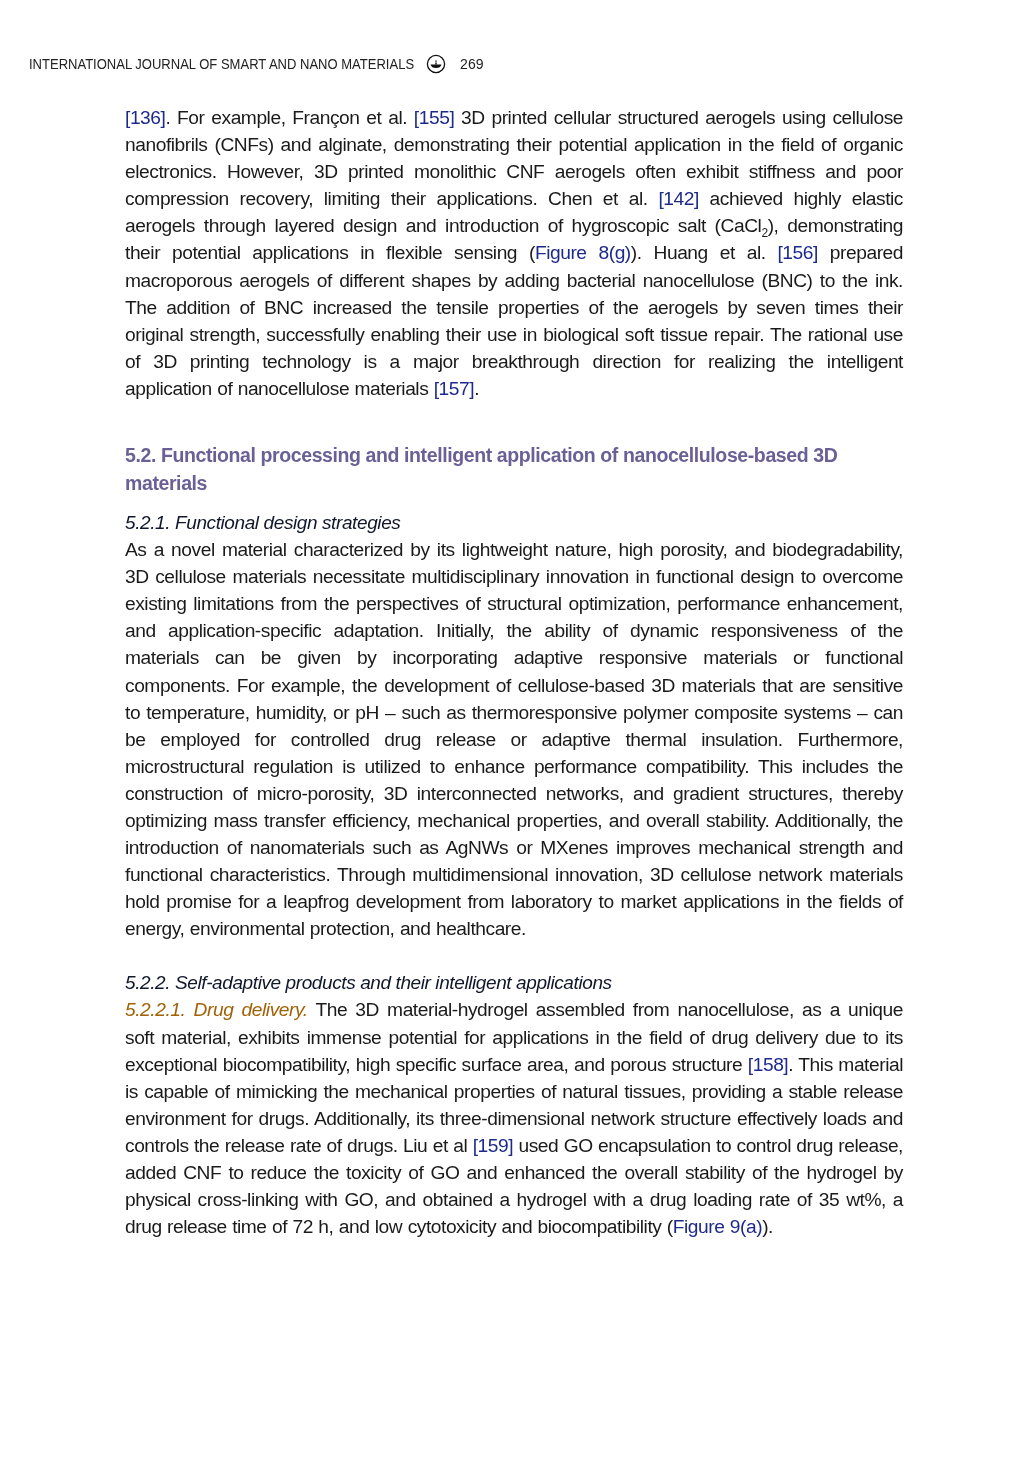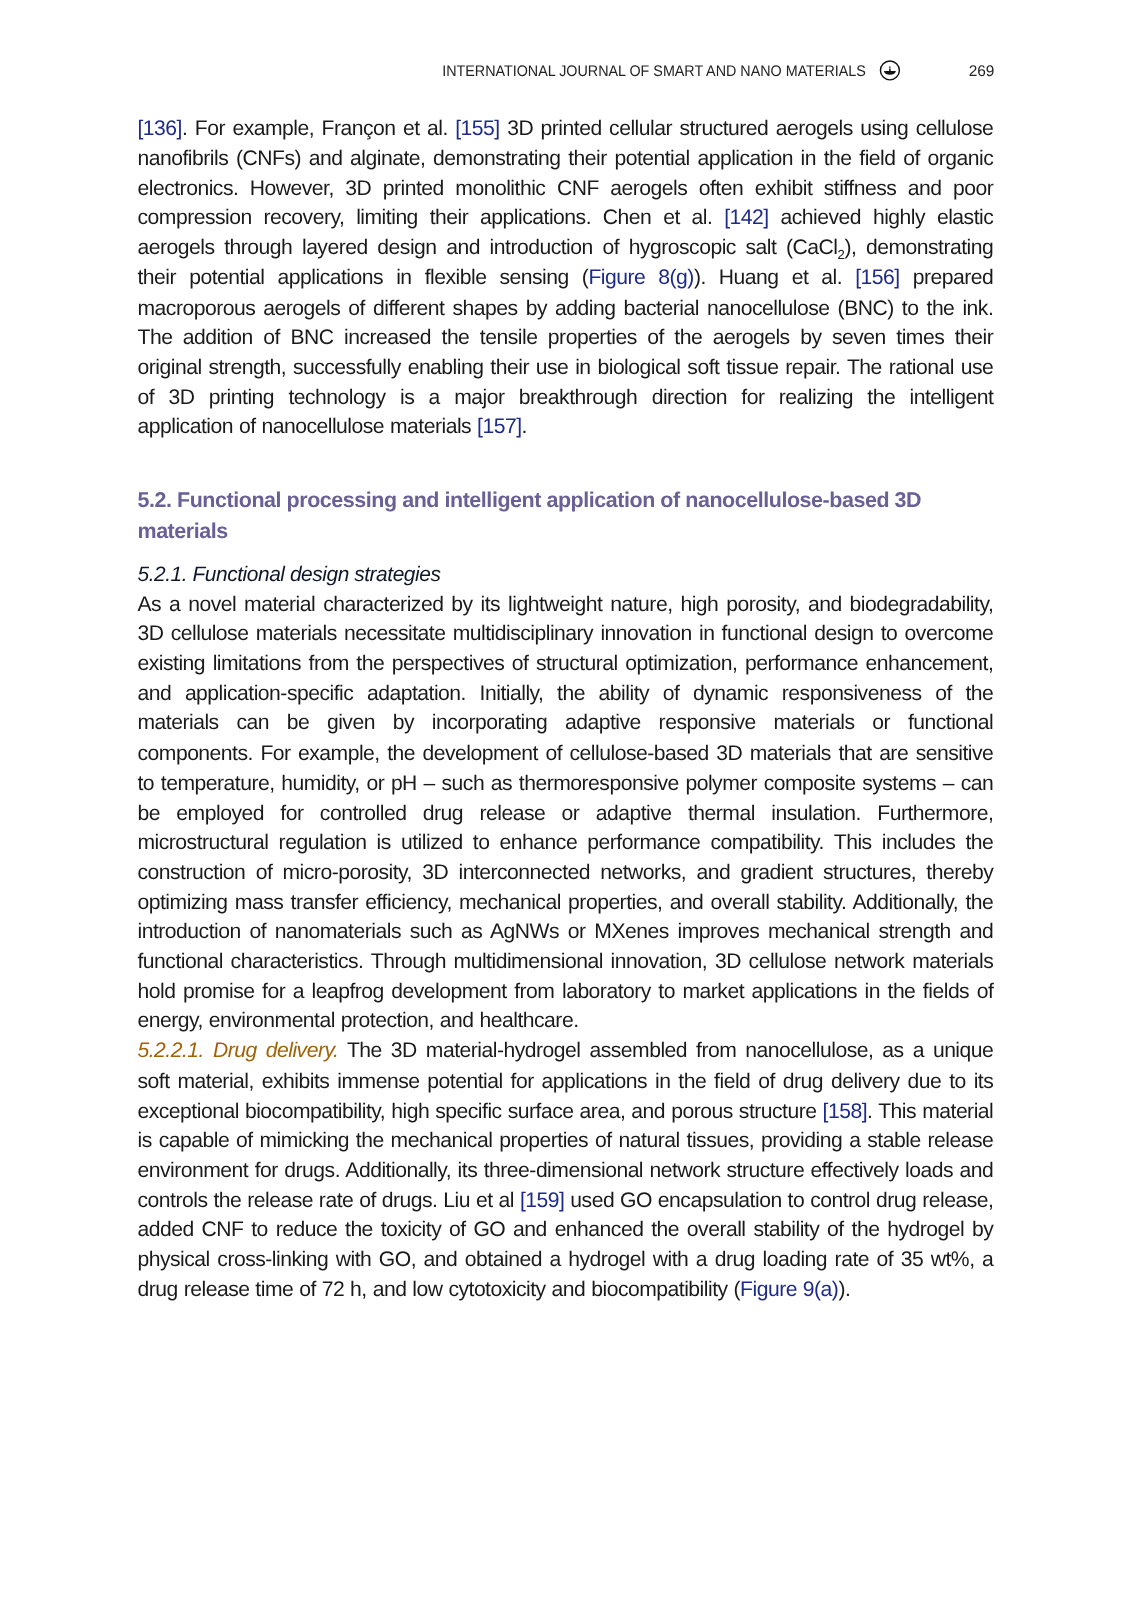--- a/index.html
+++ b/index.html
@@ -1,23 +1,23 @@
 <!DOCTYPE html>
 <html><head>
 <meta charset="utf-8">
 <style>
   html, body { margin: 0; padding: 0; background: #ffffff; }
   body { width: 1028px; height: 1465px; position: relative; overflow: hidden;
          font-family: "Liberation Sans Narrow", "Liberation Sans", sans-serif; color: #1a1a1a; }
   .header { position: absolute; top: 52px; left: 0; width: 904px; height: 24px;
-            display: flex; justify-content: flex-end; align-items: center;
+            display: flex; justify-content: flex-start; align-items: center;
             font-family: "Liberation Sans", sans-serif; font-size: 14px; color: #222; }
   .header .journal { letter-spacing: 0px; transform: scaleX(0.93); transform-origin: right center; }
   .header .logo { width: 20px; height: 20px; margin: 0 14px 0 12px; display: inline-block; }
-  .header .pageno { font-size: 14px; margin-left: 48px; }
+  .header .pageno { font-size: 14px; }
   .content { position: absolute; left: 125px; top: 104px; width: 778px; }
   p { margin: 0; font-family: "Liberation Sans", sans-serif; font-size: 19.2px; line-height: 27.1px;
       text-align: justify; letter-spacing: -0.45px; word-spacing: 0.5px; }
   .link { color: #1d2a8a; }
   h2 { margin: 0; font-family: "Liberation Sans", sans-serif; font-weight: bold;
        color: #6a6096; font-size: 19.5px; line-height: 27.5px; letter-spacing: -0.4px; }
   h3 { margin: 0; font-family: "Liberation Sans", sans-serif; font-style: italic; font-weight: normal;
        color: #0f172a; font-size: 19px; line-height: 27px; letter-spacing: -0.4px; }
   .runin { font-style: italic; color: #a16207; }
   sub { font-size: 12px; line-height: 0; }
@@ -40,15 +40,16 @@
 
 <div class="content">
 
   <p><span class="link">[136]</span><span>. For example, Françon et al. </span><span class="link">[155]</span><span> 3D printed cellular structured aerogels using cellulose nanofibrils (CNFs) and alginate, demonstrating their potential application in the field of organic electronics. However, 3D printed monolithic CNF aerogels often exhibit stiffness and poor compression recovery, limiting their applications. Chen et al. </span><span class="link">[142]</span><span> achieved highly elastic aerogels through layered design and introduction of hygroscopic salt (CaCl</span><sub>2</sub><span>), demonstrating their potential applications in flexible sensing (</span><span class="link">Figure 8(g)</span><span>). Huang et al. </span><span class="link">[156]</span><span> prepared macroporous aerogels of different shapes by adding bacterial nanocellulose (BNC) to the ink. The addition of BNC increased the tensile properties of the aerogels by seven times their original strength, successfully enabling their use in biological soft tissue repair. The rational use of 3D printing technology is a major breakthrough direction for realizing the intelligent application of nanocellulose materials </span><span class="link">[157]</span><span>.</span></p>
 
   <h2 style="margin-top:40px;">5.2.  Functional processing and intelligent application of nanocellulose-based 3D materials</h2>
 
   <h3 style="margin-top:12px;">5.2.1.  Functional design strategies</h3>
   <p>As a novel material characterized by its lightweight nature, high porosity, and biodegradability, 3D cellulose materials necessitate multidisciplinary innovation in functional design to overcome existing limitations from the perspectives of structural optimization, performance enhancement, and application-specific adaptation. Initially, the ability of dynamic responsiveness of the materials can be given by incorporating adaptive responsive materials or functional components. For example, the development of cellulose-based 3D materials that are sensitive to temperature, humidity, or pH – such as thermoresponsive polymer composite systems – can be employed for controlled drug release or adaptive thermal insulation. Furthermore, microstructural regulation is utilized to enhance performance compatibility. This includes the construction of micro-porosity, 3D interconnected networks, and gradient structures, thereby optimizing mass transfer efficiency, mechanical properties, and overall stability. Additionally, the introduction of nanomaterials such as AgNWs or MXenes improves mechanical strength and functional characteristics. Through multidimensional innovation, 3D cellulose network materials hold promise for a leapfrog development from laboratory to market applications in the fields of energy, environmental protection, and healthcare.</p>
 
+  <h3 style="margin-top:27px;">5.2.2.  Self-adaptive products and their intelligent applications</h3>
   <p><span class="runin">5.2.2.1.  Drug delivery.</span><span>  The 3D material-hydrogel assembled from nanocellulose, as a unique soft material, exhibits immense potential for applications in the field of drug delivery due to its exceptional biocompatibility, high specific surface area, and porous structure </span><span class="link">[158]</span><span>. This material is capable of mimicking the mechanical properties of natural tissues, providing a stable release environment for drugs. Additionally, its three-dimensional network structure effectively loads and controls the release rate of drugs. Liu et al </span><span class="link">[159]</span><span> used GO encapsulation to control drug release, added CNF to reduce the toxicity of GO and enhanced the overall stability of the hydrogel by physical cross-linking with GO, and obtained a hydrogel with a drug loading rate of 35 wt%, a drug release time of 72 h, and low cytotoxicity and biocompatibility (</span><span class="link">Figure 9(a)</span><span>).</span></p>
 
 </div>
 
 </body></html>

